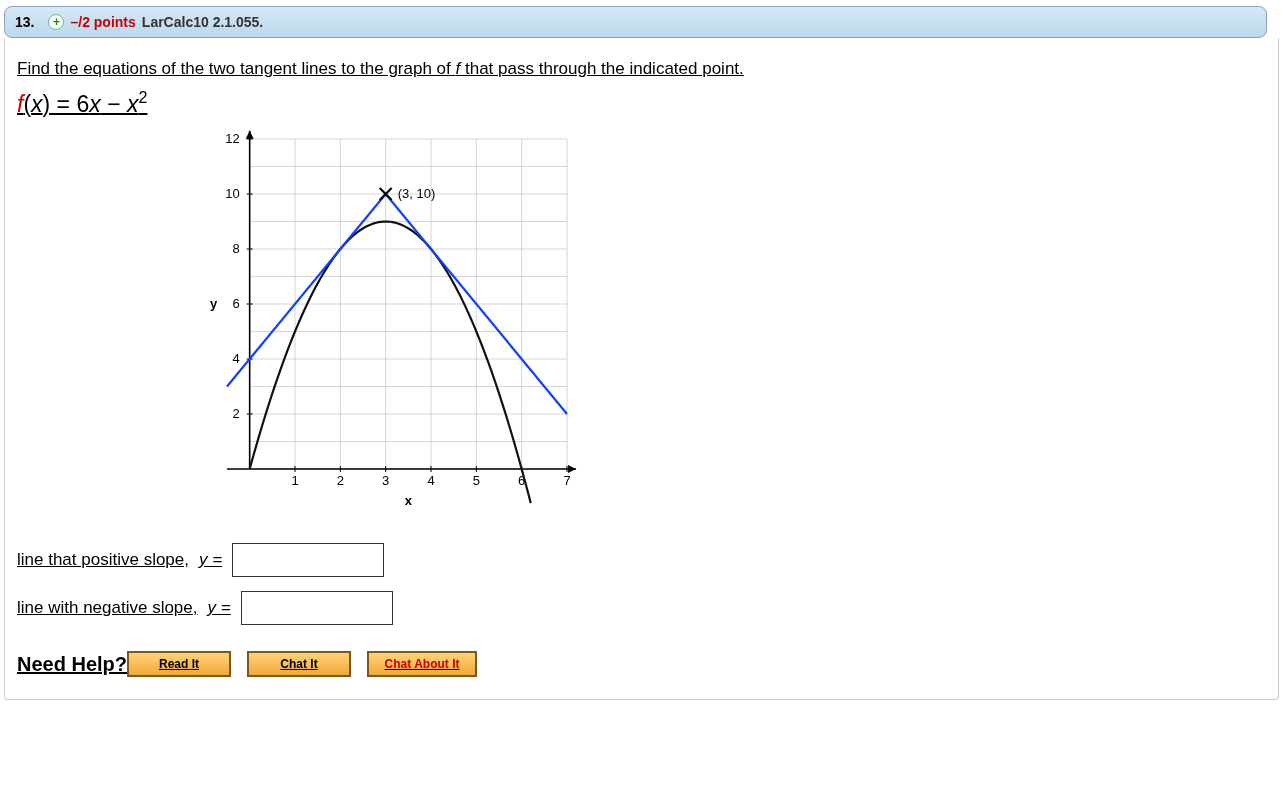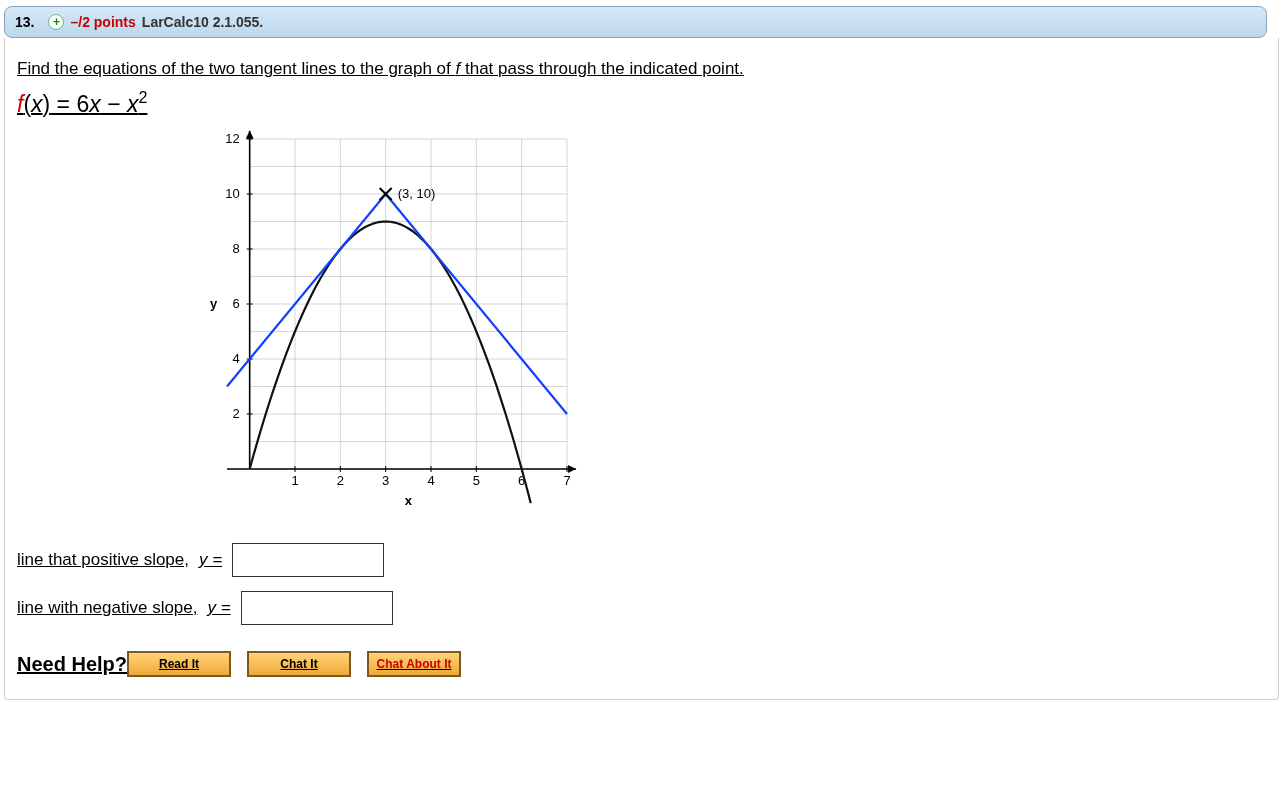--- a/index.html
+++ b/index.html
@@ -112,21 +112,21 @@
     font-family: Arial, sans-serif;
     font-size: 12px;
     font-weight: bold;
     padding: 3px 0;
     margin-right: 16px;
     cursor: pointer;
     width: 104px;
     height: 26px;
     text-align: center;
   }
-  .help-btn.chat { color:#c00; width: 94px; margin-right:0;}
+  .help-btn.chat { color:#c00; width: 110px; margin-right:0;}
 </style>
 </head>
 <body>
 
 <div class="question-wrap">
 
   <div class="header-bar">
     <span class="q-number">13.</span>
     <span class="plus-icon">+</span>
     <span class="points-text">–/2 points</span>

